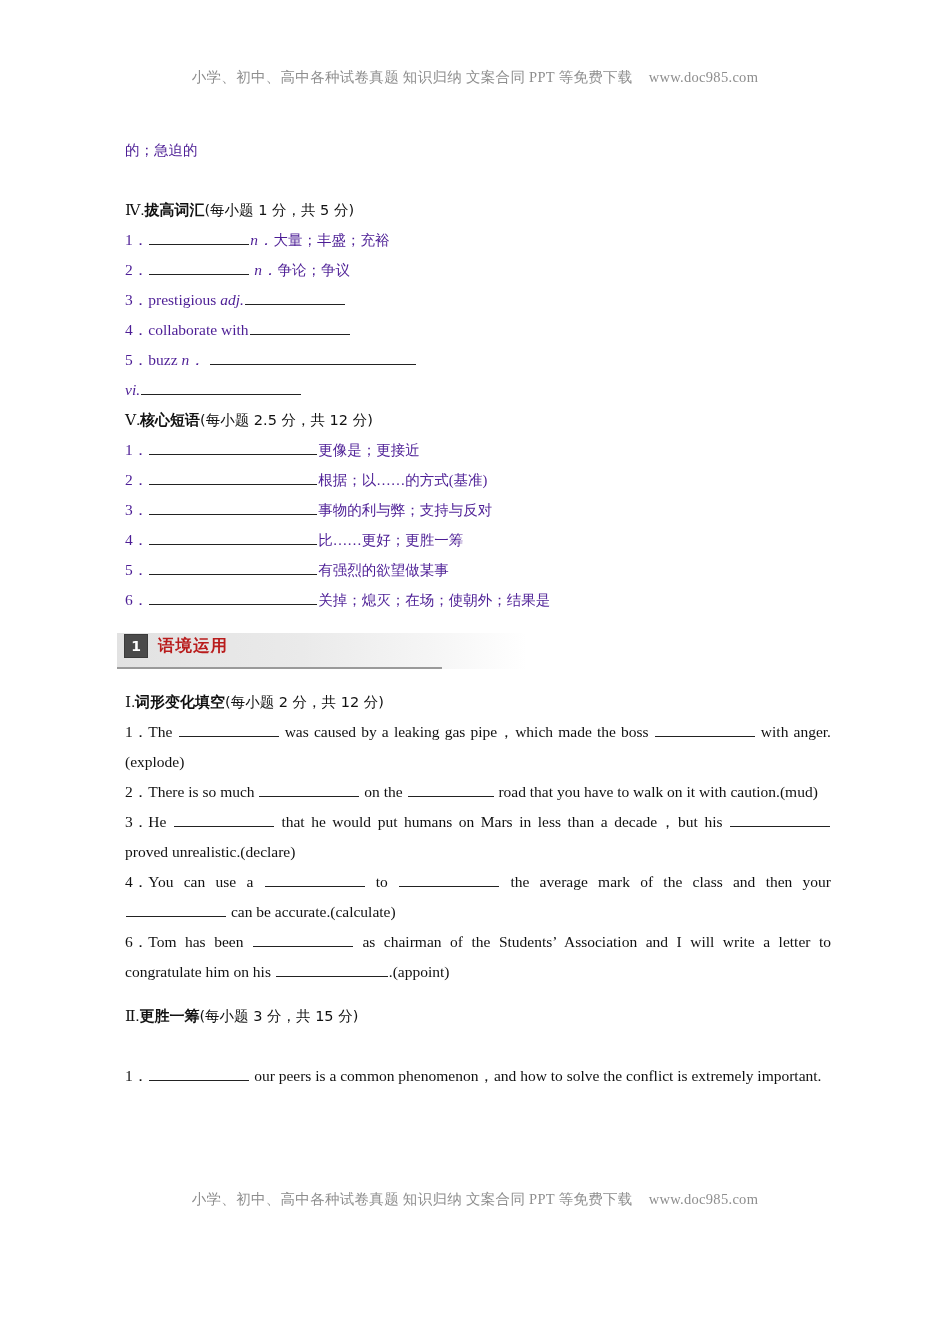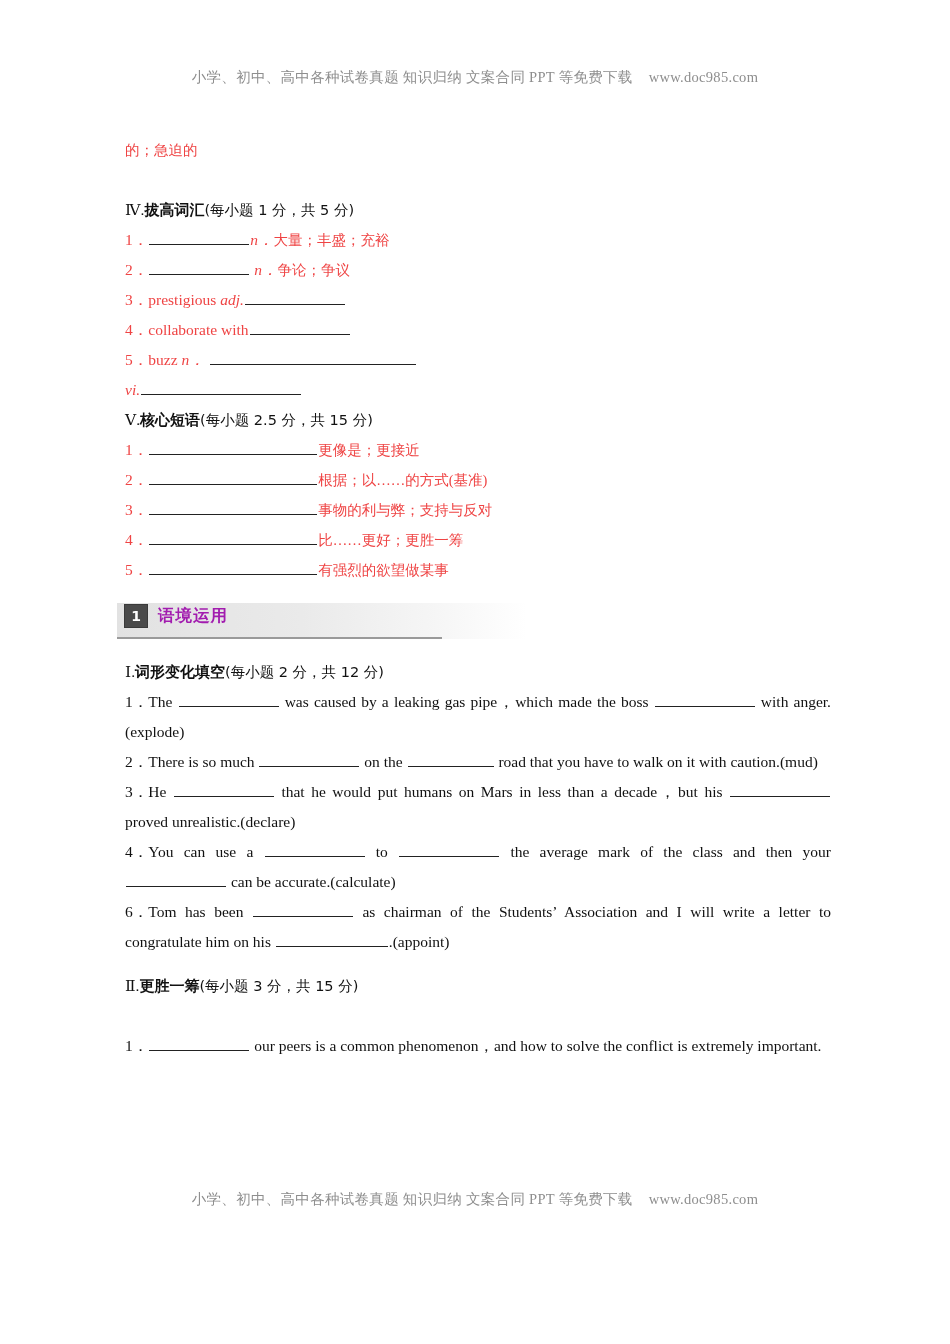--- a/index.html
+++ b/index.html
@@ -42,21 +42,21 @@
     position: absolute;
     left: 125px;
     top: 135px;
     width: 706px;
   }
 
   .line {
     font-size: 15.5px;
     line-height: 30px;
     margin: 0;
-    color: #ef4444;
+    color: #4c1d95;
   }
   .para {
     font-size: 15.5px;
     line-height: 30px;
     margin: 0;
     color: #111;
     text-align: justify;
     text-justify: inter-word;
   }
 
@@ -135,21 +135,21 @@
     display: flex;
     align-items: center;
     justify-content: center;
     line-height: 1;
     box-shadow: 0 0 0 1px #3a3a3a;
   }
   .banner-text {
     font-family: "DejaVu Sans", "Liberation Sans", sans-serif;
     font-weight: bold;
     font-size: 16.5px;
-    color: #a21caf;
+    color: #b91c1c;
     letter-spacing: 1px;
   }
   .banner-rule {
     position: absolute;
     left: -8px;
     top: 36px;
     width: 325px;
     height: 2px;
     background: #9a9a9a;
   }
@@ -199,37 +199,40 @@
 
     <p class="line">
       <span class="num">5．</span><span>buzz </span><span class="ital">n．</span> <span class="blank b-long"></span>
     </p>
 
     <p class="line">
       <span class="ital">vi.</span><span class="blank b-xl"></span>
     </p>
 
     <p class="sec-title">
-      <span class="roman">Ⅴ</span><span>.</span><span class="bold-cn">核心短语</span><span class="paren cn">(每小题 2.5 分，共 15 分)</span>
+      <span class="roman">Ⅴ</span><span>.</span><span class="bold-cn">核心短语</span><span class="paren cn">(每小题 2.5 分，共 12 分)</span>
     </p>
 
     <p class="line">
       <span class="num">1．</span><span class="blank b-phrase"></span><span class="cn cn-serif">更像是；更接近</span>
     </p>
     <p class="line">
       <span class="num">2．</span><span class="blank b-phrase"></span><span class="cn cn-serif">根据；以……的方式(基准)</span>
     </p>
     <p class="line">
       <span class="num">3．</span><span class="blank b-phrase"></span><span class="cn cn-serif">事物的利与弊；支持与反对</span>
     </p>
     <p class="line">
       <span class="num">4．</span><span class="blank b-phrase"></span><span class="cn cn-serif">比……更好；更胜一筹</span>
     </p>
     <p class="line">
       <span class="num">5．</span><span class="blank b-phrase"></span><span class="cn cn-serif">有强烈的欲望做某事</span>
+    </p>
+    <p class="line">
+      <span class="num">6．</span><span class="blank b-phrase"></span><span class="cn cn-serif">关掉；熄灭；在场；使朝外；结果是</span>
     </p>
 
     <div class="banner-wrap">
       <div class="banner-bg"></div>
       <div class="banner-rule"></div>
       <div class="banner-inner">
         <div class="banner-badge">1</div>
         <div class="banner-text">语境运用</div>
       </div>
     </div>

